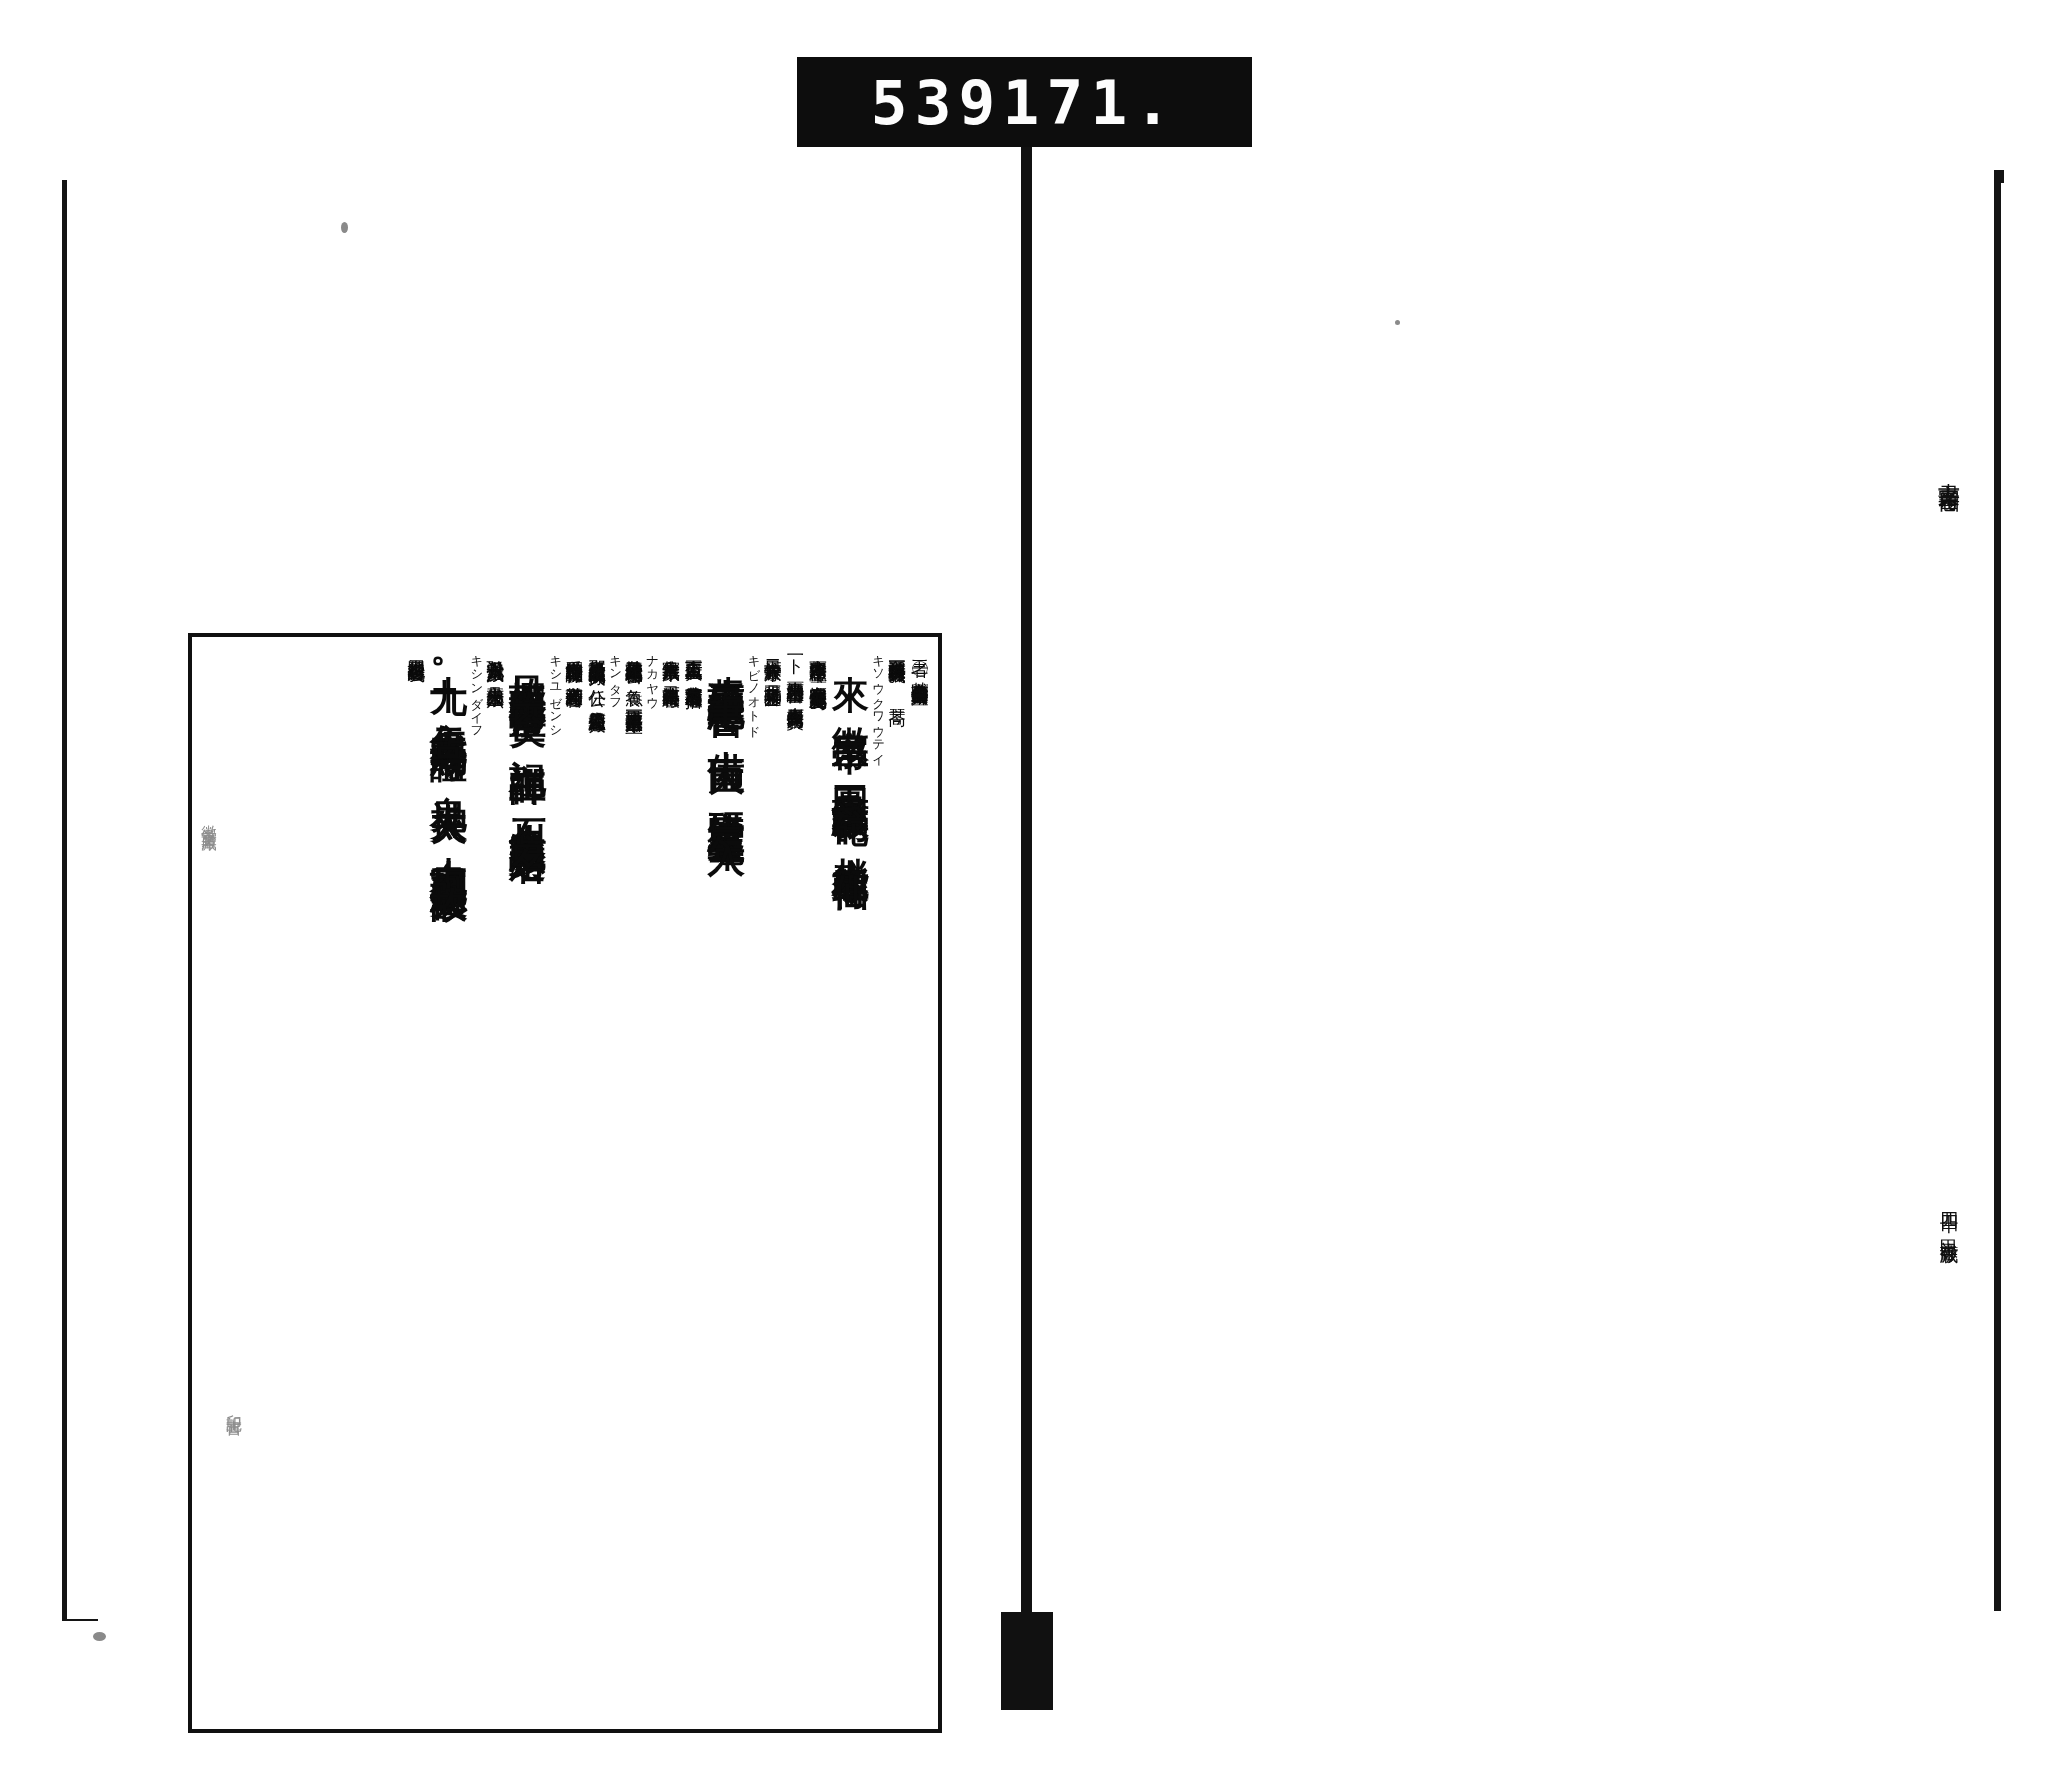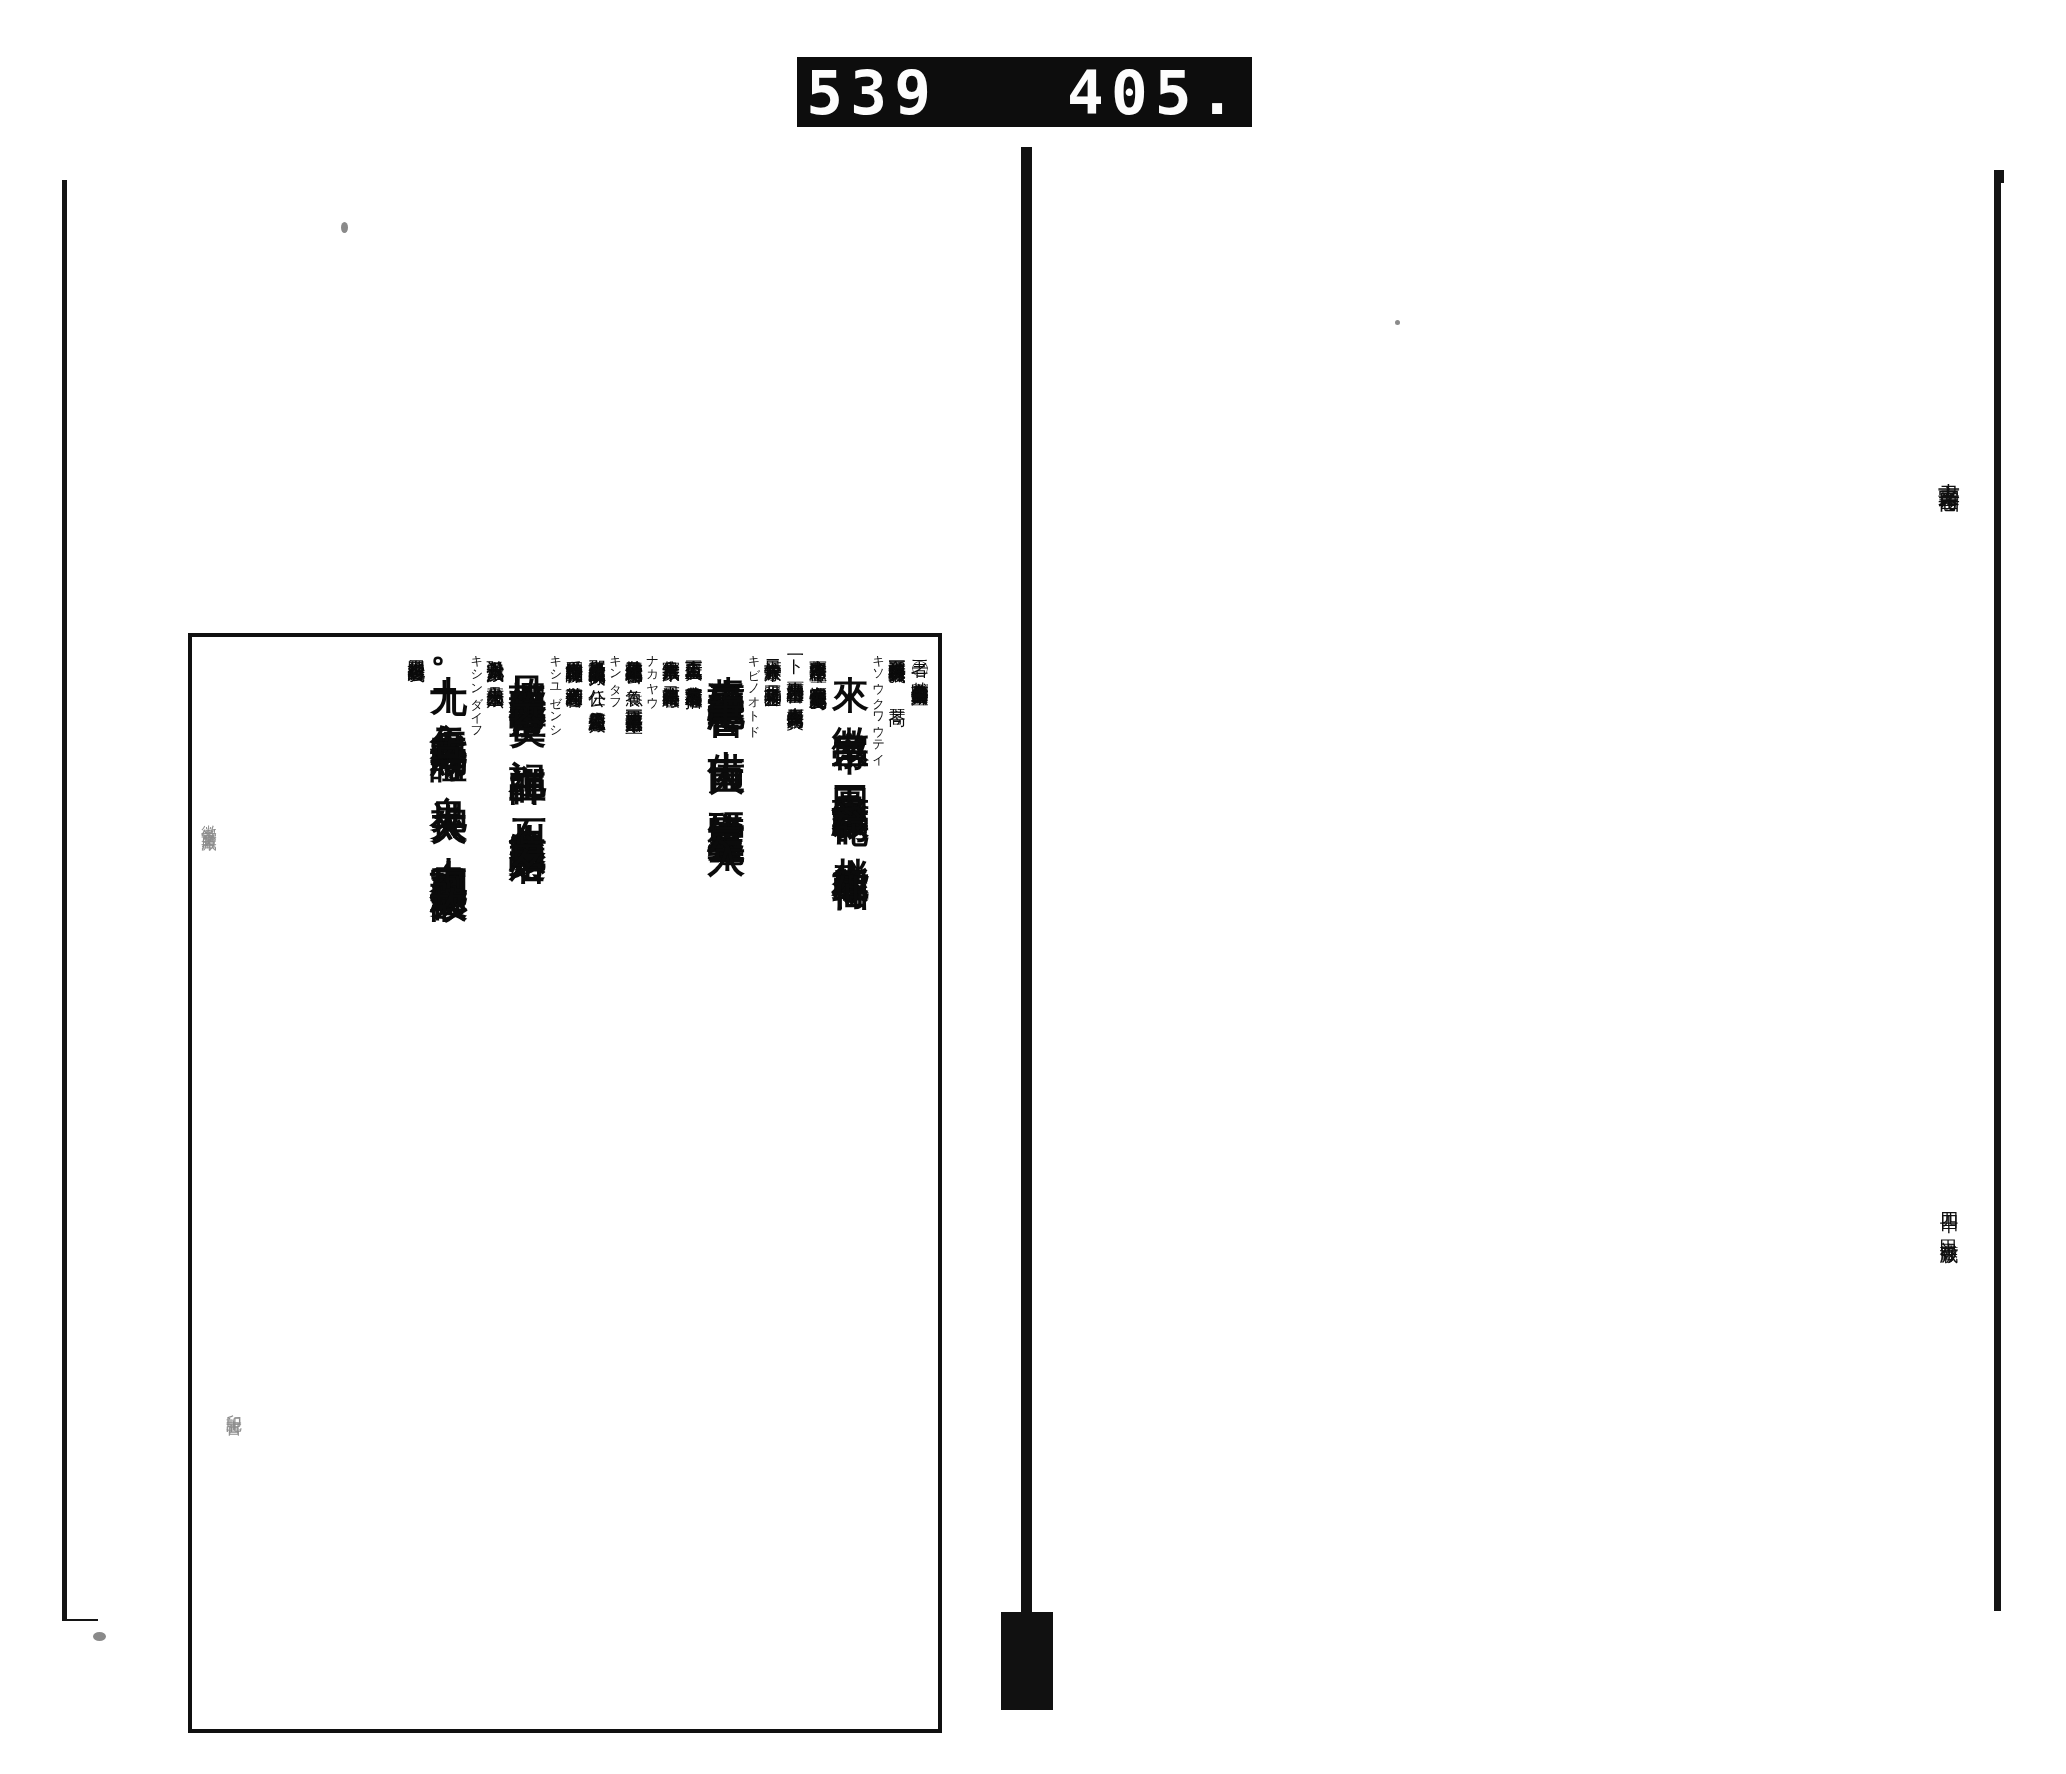--- a/index.html
+++ b/index.html
@@ -14,25 +14,25 @@
     position: relative;
     overflow: hidden;
   }
 
   
   .counter-bar {
     position: absolute;
     left: 797px;
     top: 57px;
     width: 455px;
-    height: 70px;
+    height: 90px;
     background: #0d0d0d;
     display: flex;
     align-items: center;
-    justify-content: space-between;
+    justify-content: center;
     padding: 0 9.3px;
     box-sizing: border-box;
   }
   .counter-digits {
     color: #fdfdfd;
     font-family: "DejaVu Sans Mono", "Liberation Mono", monospace;
     font-size: 61px;
     letter-spacing: 7.2px;
     font-weight: bold;
     line-height: 1;
@@ -221,21 +221,21 @@
     border-radius: 50%;
   }
 </style>
 </head>
 <body>
 
 <div>
 
   <div class="counter-bar">
     <span class="counter-digits">539</span>
-    <span class="counter-digits">405.</span>
+    <span class="counter-digits">171.</span>
   </div>
   <div class="pointer-stem"></div>
   <div class="pointer-foot"></div>
 
   <div class="spread">
 
     <div class="edge edge-left-outer"></div>
     <div class="edge edge-left-top"></div>
     <div class="edge edge-right-outer"></div>
     <div class="edge edge-right-top"></div>

